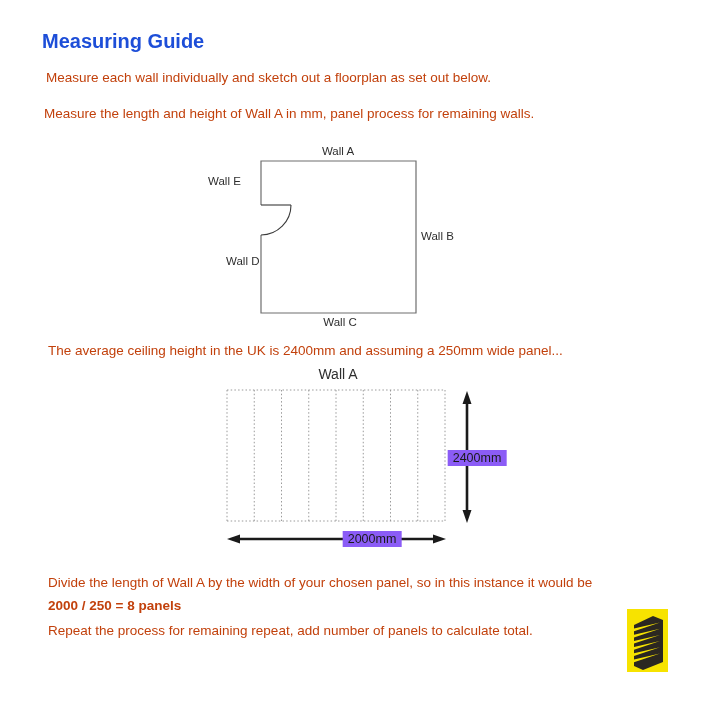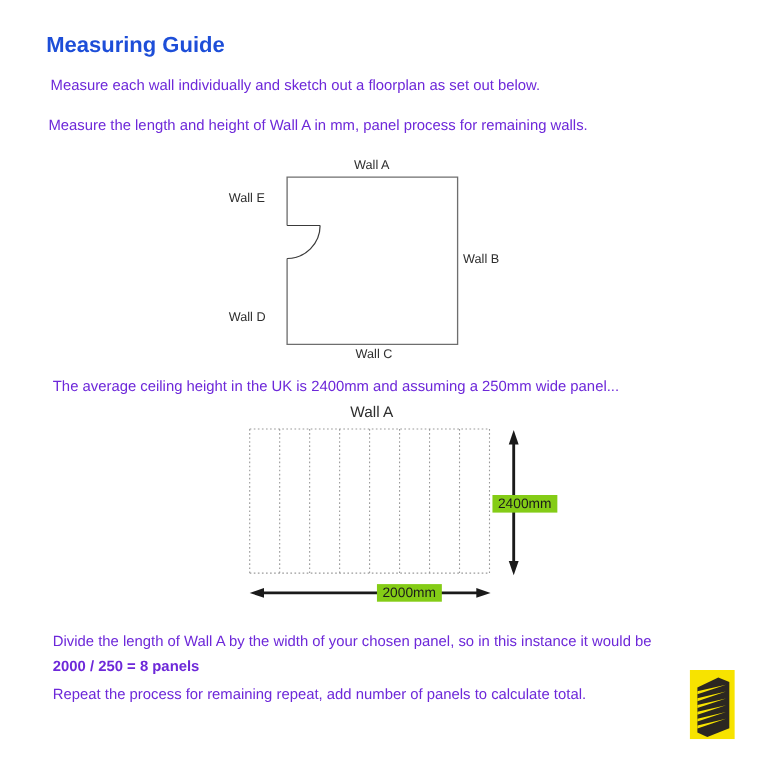--- a/index.html
+++ b/index.html
@@ -10,27 +10,27 @@
     position: relative;
     overflow: hidden;
     color: #2b2b2b;
   }
   .abs { position: absolute; white-space: nowrap; }
   .page-title {
     left: 42px; top: 30px;
     font-size: 20px; font-weight: bold; color: #1d4ed8;
     margin: 0; z-index: 2;
   }
-  .body-text { font-size: 13.5px; color: #6d28d9; z-index: 2; }
+  .body-text { font-size: 13.5px; color: #c2410c; z-index: 2; }
   .bold { font-weight: bold; }
   .fp-label { font-size: 11.5px; color: #2e2e2e; z-index: 2; }
   .pd-title { font-size: 14px; color: #2e2e2e; z-index: 2; }
   .dim-label {
     font-size: 12.5px; color: #1a1a1a;
-    background: #84cc16; padding: 1px 5px; z-index: 3;
+    background: #8b5cf6; padding: 1px 5px; z-index: 3;
   }
   .center { transform: translateX(-50%); }
 
   svg.overlay {
     position: absolute; left: 0; top: 0; z-index: 1;
   }
   .walls { fill: none; stroke: #6e6e6e; stroke-width: 1.2; }
   .door  { fill: none; stroke: #3a3a3a; stroke-width: 1.1; }
   .dotted, #panel-lines line {
     fill: none; stroke: #9a9a9a; stroke-width: 1;
@@ -85,21 +85,21 @@
   <g class="arrow">
     <line x1="233" y1="539" x2="440" y2="539"></line>
     <polygon points="227,539 240,534.5 240,543.5"></polygon>
     <polygon points="446,539 433,534.5 433,543.5"></polygon>
   </g>
 </svg>
 
 <div class="abs fp-label center" style="left:338px; top:145px;">Wall A</div>
 <div class="abs fp-label" style="left:208px; top:175px;">Wall E</div>
 <div class="abs fp-label" style="left:421px; top:230px;">Wall B</div>
-<div class="abs fp-label" style="left:208px; top:255px;margin-top:28px;">Wall D</div>
+<div class="abs fp-label" style="left:226px; top:255px;">Wall D</div>
 <div class="abs fp-label center" style="left:340px; top:316px;">Wall C</div>
 
 <div class="abs pd-title center" style="left:338px; top:366px;">Wall A</div>
 <div class="abs dim-label center" style="left:477px; top:450px;">2400mm</div>
 <div class="abs dim-label center" style="left:324px; top:531px;margin-left:48px;">2000mm</div>
 
 <div class="logo-badge">
   <svg viewBox="0 0 41 63">
     <rect x="0" y="0" width="41" height="63" fill="#F7E300"></rect>
     <polygon points="7,16 26,7 36,11 36,53 16,61 7,57" fill="#2B2721"></polygon>

